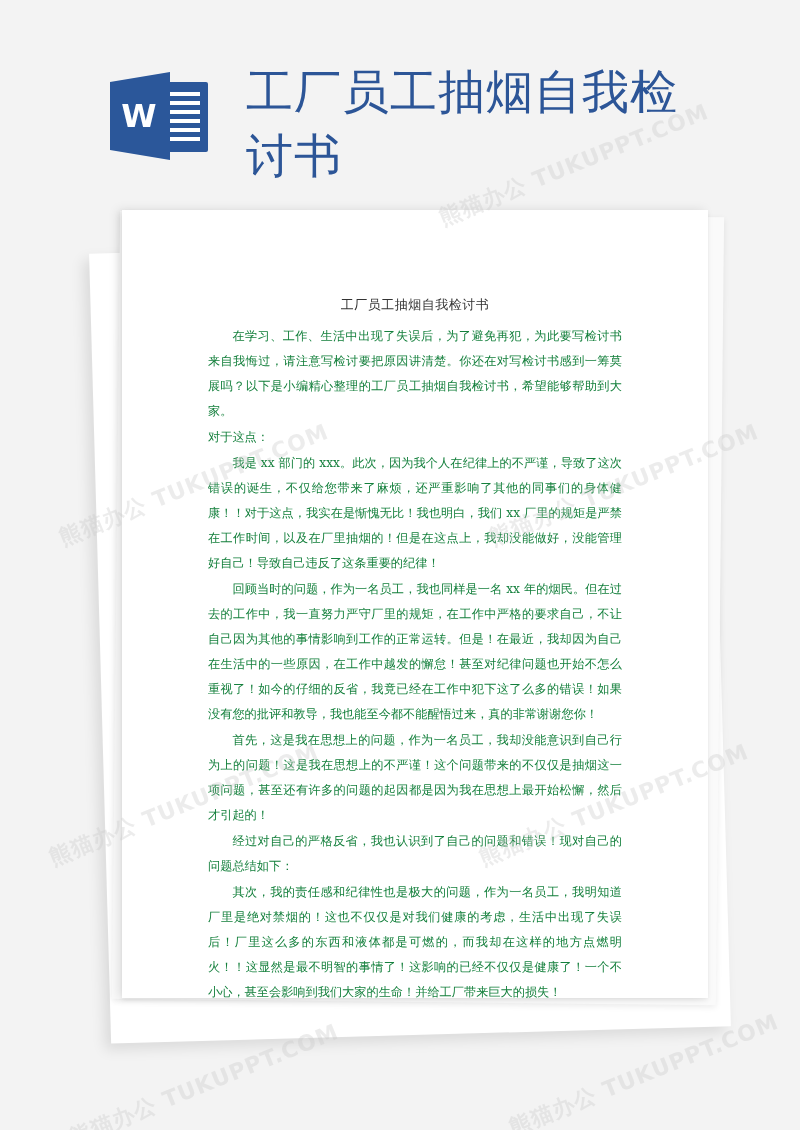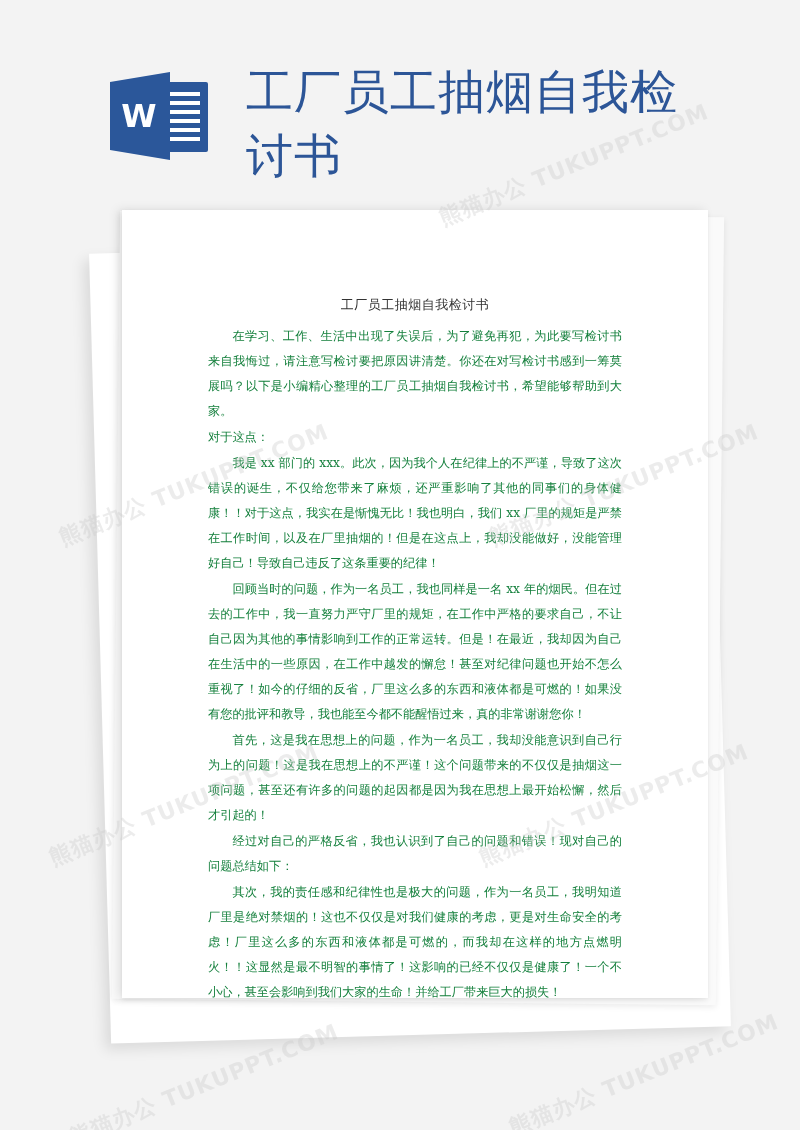--- a/index.html
+++ b/index.html
@@ -84,24 +84,24 @@
 
   <div class="sheet-back"></div>
   <div class="sheet-mid"></div>
 
   <div class="page">
     <div class="doc-title">工厂员工抽烟自我检讨书</div>
     <div class="doc-body">
       <p class="indent">在学习、工作、生活中出现了失误后，为了避免再犯，为此要写检讨书来自我悔过，请注意写检讨要把原因讲清楚。你还在对写检讨书感到一筹莫展吗？以下是小编精心整理的工厂员工抽烟自我检讨书，希望能够帮助到大家。</p>
       <p>对于这点：</p>
       <p class="indent">我是 xx 部门的 xxx。此次，因为我个人在纪律上的不严谨，导致了这次错误的诞生，不仅给您带来了麻烦，还严重影响了其他的同事们的身体健康！！对于这点，我实在是惭愧无比！我也明白，我们 xx 厂里的规矩是严禁在工作时间，以及在厂里抽烟的！但是在这点上，我却没能做好，没能管理好自己！导致自己违反了这条重要的纪律！</p>
-      <p class="indent">回顾当时的问题，作为一名员工，我也同样是一名 xx 年的烟民。但在过去的工作中，我一直努力严守厂里的规矩，在工作中严格的要求自己，不让自己因为其他的事情影响到工作的正常运转。但是！在最近，我却因为自己在生活中的一些原因，在工作中越发的懈怠！甚至对纪律问题也开始不怎么重视了！如今的仔细的反省，厂里这么多的东西和液体都是可燃的！如果没有您的批评和教导，我也能至今都不能醒悟过来，真的非常谢谢您你！</p>
+      <p class="indent">回顾当时的问题，作为一名员工，我也同样是一名 xx 年的烟民。但在过去的工作中，我一直努力严守厂里的规矩，在工作中严格的要求自己，不让自己因为其他的事情影响到工作的正常运转。但是！在最近，我却因为自己在生活中的一些原因，在工作中越发的懈怠！甚至对纪律问题也开始不怎么重视了！如今的仔细的反省，我竟已经在工作中犯下这了么多的错误！如果没有您的批评和教导，我也能至今都不能醒悟过来，真的非常谢谢您你！</p>
       <p class="indent">首先，这是我在思想上的问题，作为一名员工，我却没能意识到自己行为上的问题！这是我在思想上的不严谨！这个问题带来的不仅仅是抽烟这一项问题，甚至还有许多的问题的起因都是因为我在思想上最开始松懈，然后才引起的！</p>
       <p class="indent">经过对自己的严格反省，我也认识到了自己的问题和错误！现对自己的问题总结如下：</p>
-      <p class="indent">其次，我的责任感和纪律性也是极大的问题，作为一名员工，我明知道厂里是绝对禁烟的！这也不仅仅是对我们健康的考虑，更是对生命安全的考虑！厂里这么多的东西和液体都是可燃的，而我却在这样的地方点燃明火！！这显然是最不明智的事情了！这影响的已经不仅仅是健康了！一个不小心，甚至会影响到我们大家的生命！并给工厂带来巨大的损失！</p>
+      <p class="indent">其次，我的责任感和纪律性也是极大的问题，作为一名员工，我明知道厂里是绝对禁烟的！这也不仅仅是对我们健康的考虑，生活中出现了失误后！厂里这么多的东西和液体都是可燃的，而我却在这样的地方点燃明火！！这显然是最不明智的事情了！这影响的已经不仅仅是健康了！一个不小心，甚至会影响到我们大家的生命！并给工厂带来巨大的损失！</p>
     </div>
   </div>
 
   <div class="wm" style="left:430px; top:150px;">熊猫办公 TUKUPPT.COM</div>
   <div class="wm" style="left:50px; top:470px;">熊猫办公 TUKUPPT.COM</div>
   <div class="wm" style="left:480px; top:470px;">熊猫办公 TUKUPPT.COM</div>
   <div class="wm" style="left:40px; top:790px;">熊猫办公 TUKUPPT.COM</div>
   <div class="wm" style="left:470px; top:790px;">熊猫办公 TUKUPPT.COM</div>
   <div class="wm" style="left:60px; top:1070px;">熊猫办公 TUKUPPT.COM</div>
   <div class="wm" style="left:500px; top:1060px;">熊猫办公 TUKUPPT.COM</div>

